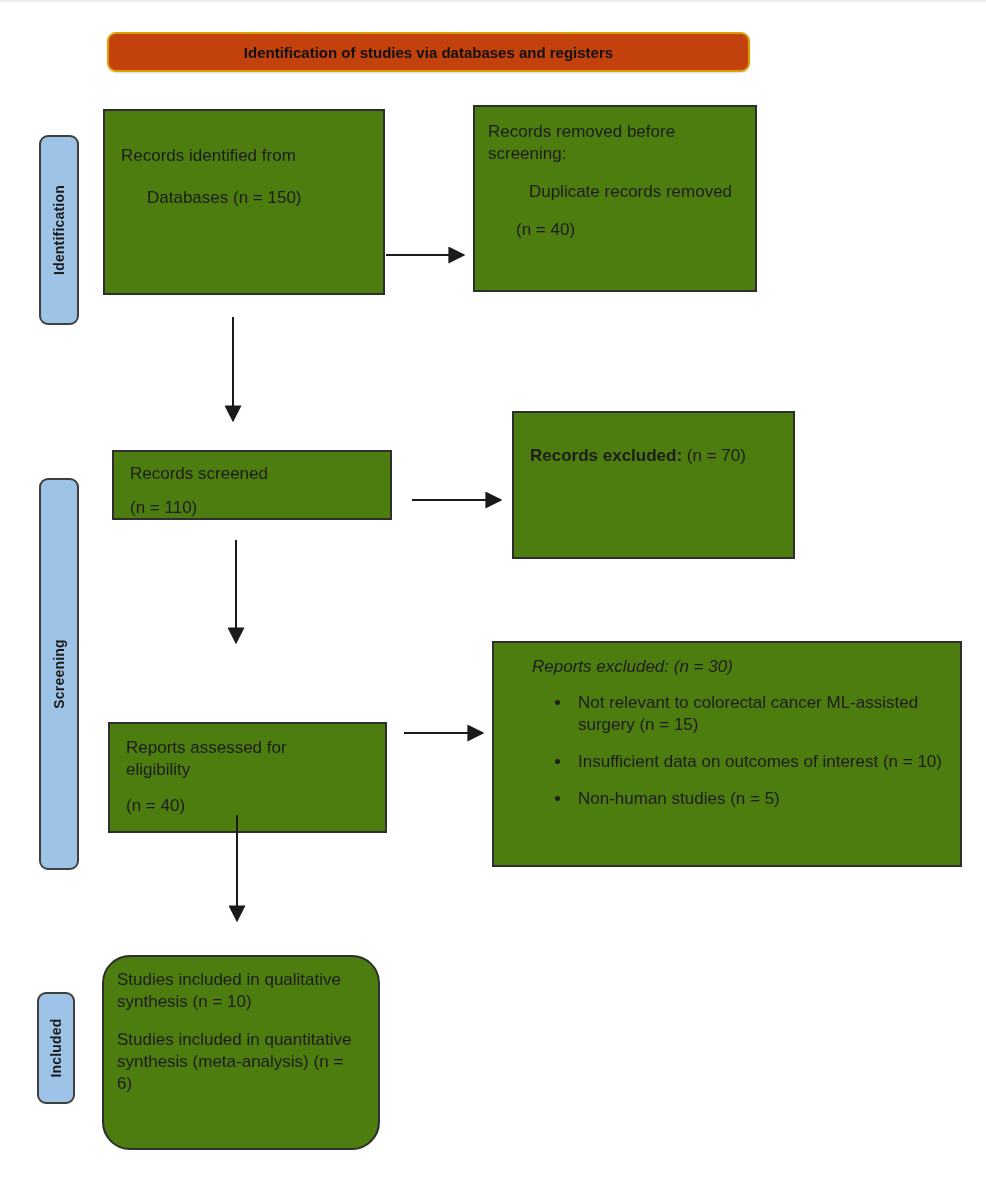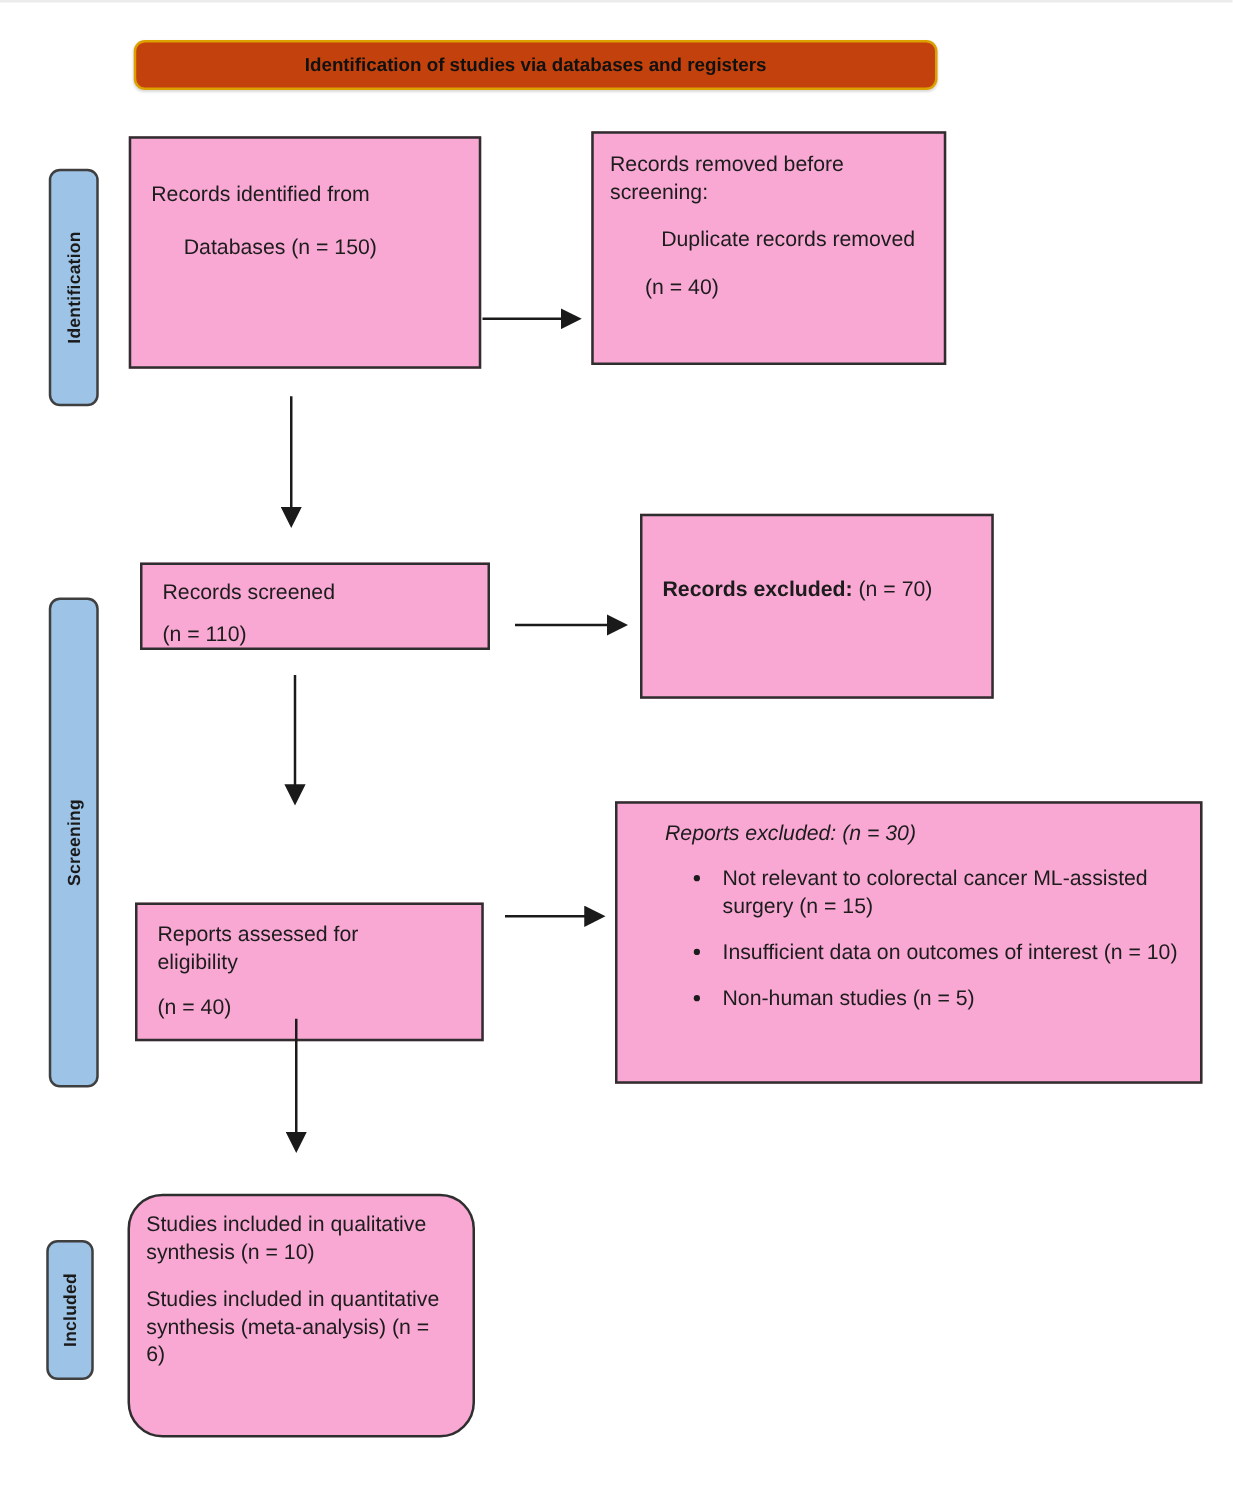--- a/index.html
+++ b/index.html
@@ -27,32 +27,32 @@
   .stage span{
     transform:rotate(-90deg);white-space:nowrap;
     font-weight:bold;font-size:14px;color:#1a1a1a;letter-spacing:0.2px;
   }
   .stage-identification{left:39px;top:133px;width:40px;height:190px;}
   .stage-screening{left:39px;top:476px;width:40px;height:392px;}
   .stage-included{left:37px;top:990px;width:38px;height:112px;}
 
   
   .fbox{
-    background:#f9a8d4;border:2px solid #2e2e2e;
+    background:#4d7c0f;border:2px solid #2e2e2e;
     font-size:17px;line-height:22px;color:#1c1c1c;
   }
   .box-records-identified{left:103px;top:107px;width:282px;height:186px;padding:34px 14px 0 16px;}
   .box-records-identified .l2{margin-top:20px;padding-left:26px;}
   .box-records-removed{left:473px;top:103px;width:284px;height:187px;padding:14px 10px 0 13px;}
   .box-records-removed .indent{padding-left:28px;}
   .box-records-removed .l2{margin-top:16px;text-align:center;}
   .box-records-removed .l3{margin-top:16px;}
   .box-records-screened{left:112px;top:448px;width:280px;height:70px;padding:11px 14px 0 16px;}
   .box-records-screened .l2{margin-top:12px;}
-  .box-records-excluded{left:512px;top:409px;width:283px;height:148px;padding:48px 10px 0 16px;}
+  .box-records-excluded{left:512px;top:409px;width:283px;height:148px;padding:32px 10px 0 16px;}
   .box-records-excluded b{font-weight:bold;}
   .box-reports-assessed{left:108px;top:680px;width:279px;height:111px;padding:13px 70px 0 16px;margin-top:40px;}
   .box-reports-assessed .l2{margin-top:14px;}
   .box-reports-excluded{left:492px;top:639px;width:470px;height:226px;padding:13px 16px 0 0;}
   .box-reports-excluded .heading{padding-left:38px;font-style:italic;}
   .box-reports-excluded ul{margin:14px 0 0 0;padding-left:78px;}
   .box-reports-excluded li{margin-bottom:15px;padding-left:6px;}
   .box-studies-included{left:102px;top:953px;width:278px;height:195px;padding:12px 18px 0 13px;border-radius:28px;}
   .box-studies-included .p2{margin-top:16px;}
 

